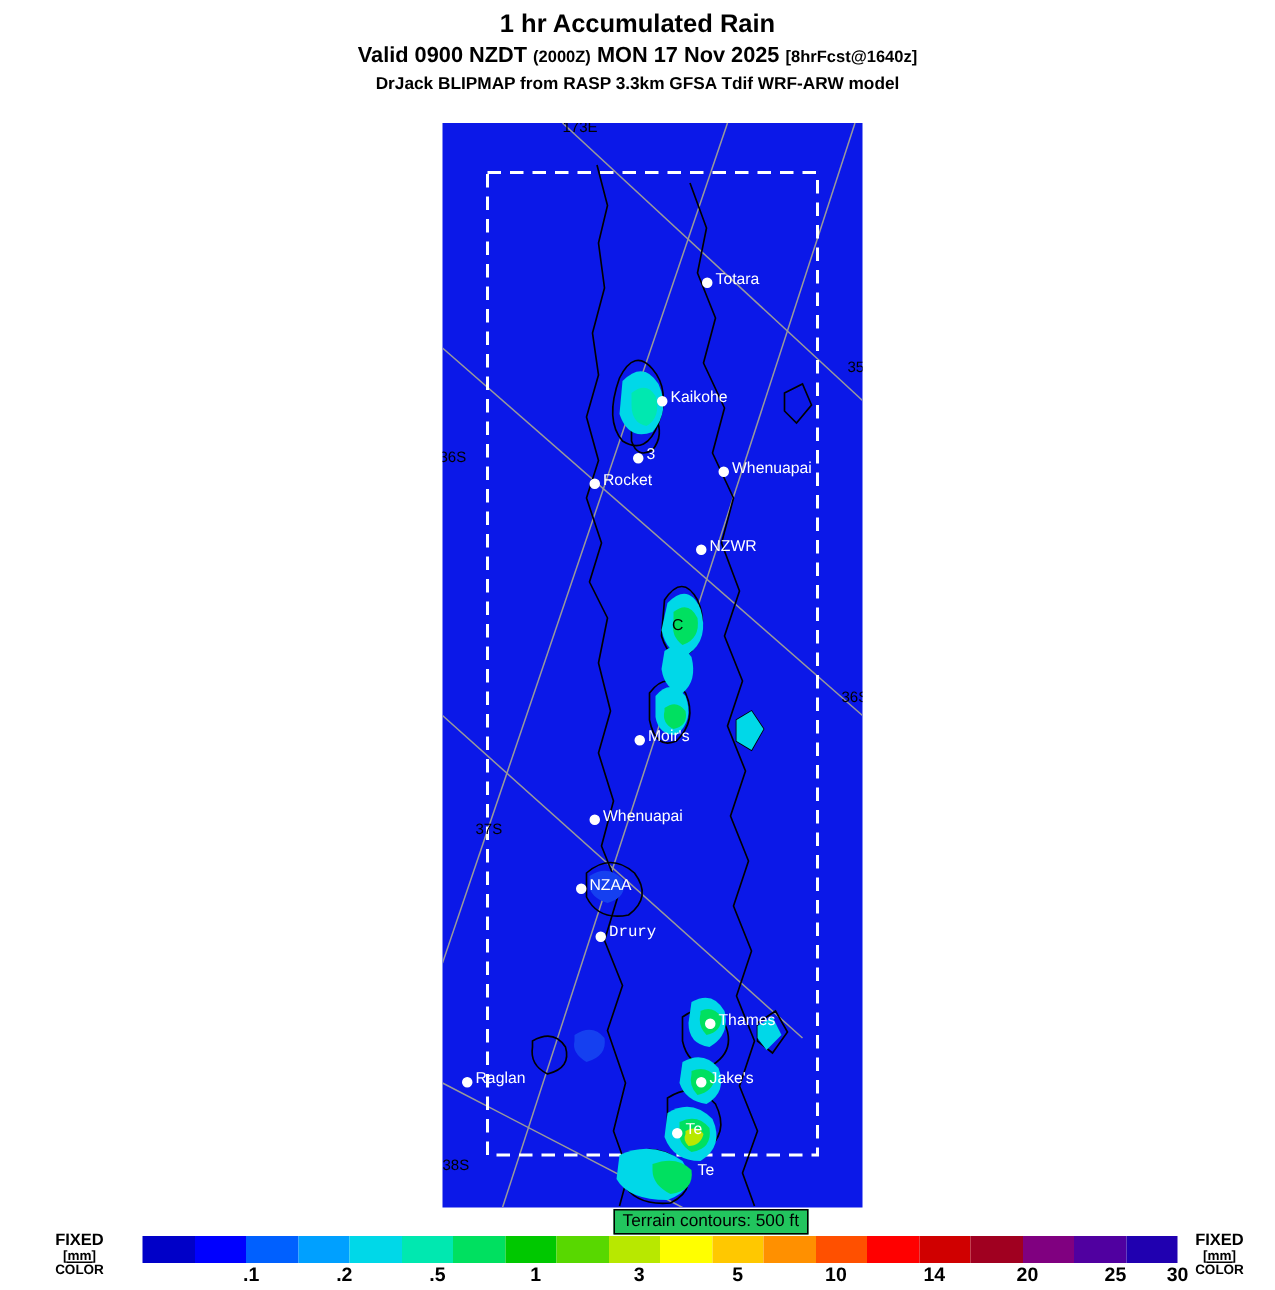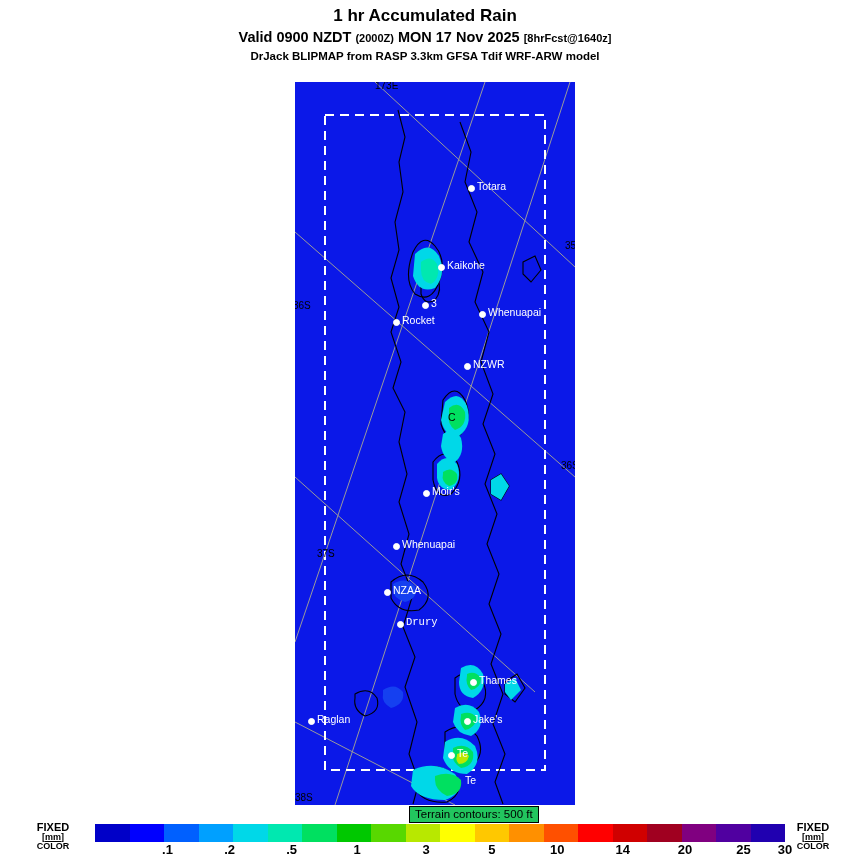--- a/index.html
+++ b/index.html
@@ -159,21 +159,21 @@
       <path d="M98 502 Q110 494 120 504 Q124 516 110 520 Q98 516 98 508 Z" fill="#1540f0"></path>
       <path d="M88 608 Q100 600 108 610 Q110 622 96 626 Q86 620 88 612 Z" fill="#1540f0"></path>
     </g>
   </svg>
 
   <span class="gridlabel" style="left:80px;top:-2px;">173E</span>
   <span class="gridlabel" style="left:270px;top:158px;">35S</span>
   <span class="gridlabel" style="left:-2px;top:218px;">36S</span>
   <span class="gridlabel" style="left:266px;top:378px;">36S</span>
   <span class="gridlabel" style="left:22px;top:466px;color:#000;">37S</span>
-  <span class="gridlabel" style="left:0px;top:690px;margin-top:20px;">38S</span>
+  <span class="gridlabel" style="left:0px;top:690px;">38S</span>
 
   <span class="dot" style="left:173px;top:103px;"></span>
   <span class="label" style="left:182px;top:98px;">Totara</span>
 
   <span class="dot" style="left:143px;top:182px;"></span>
   <span class="label" style="left:152px;top:177px;">Kaikohe</span>
 
   <span class="dot" style="left:127px;top:220px;"></span>
   <span class="label" style="left:136px;top:215px;">3</span>
 

